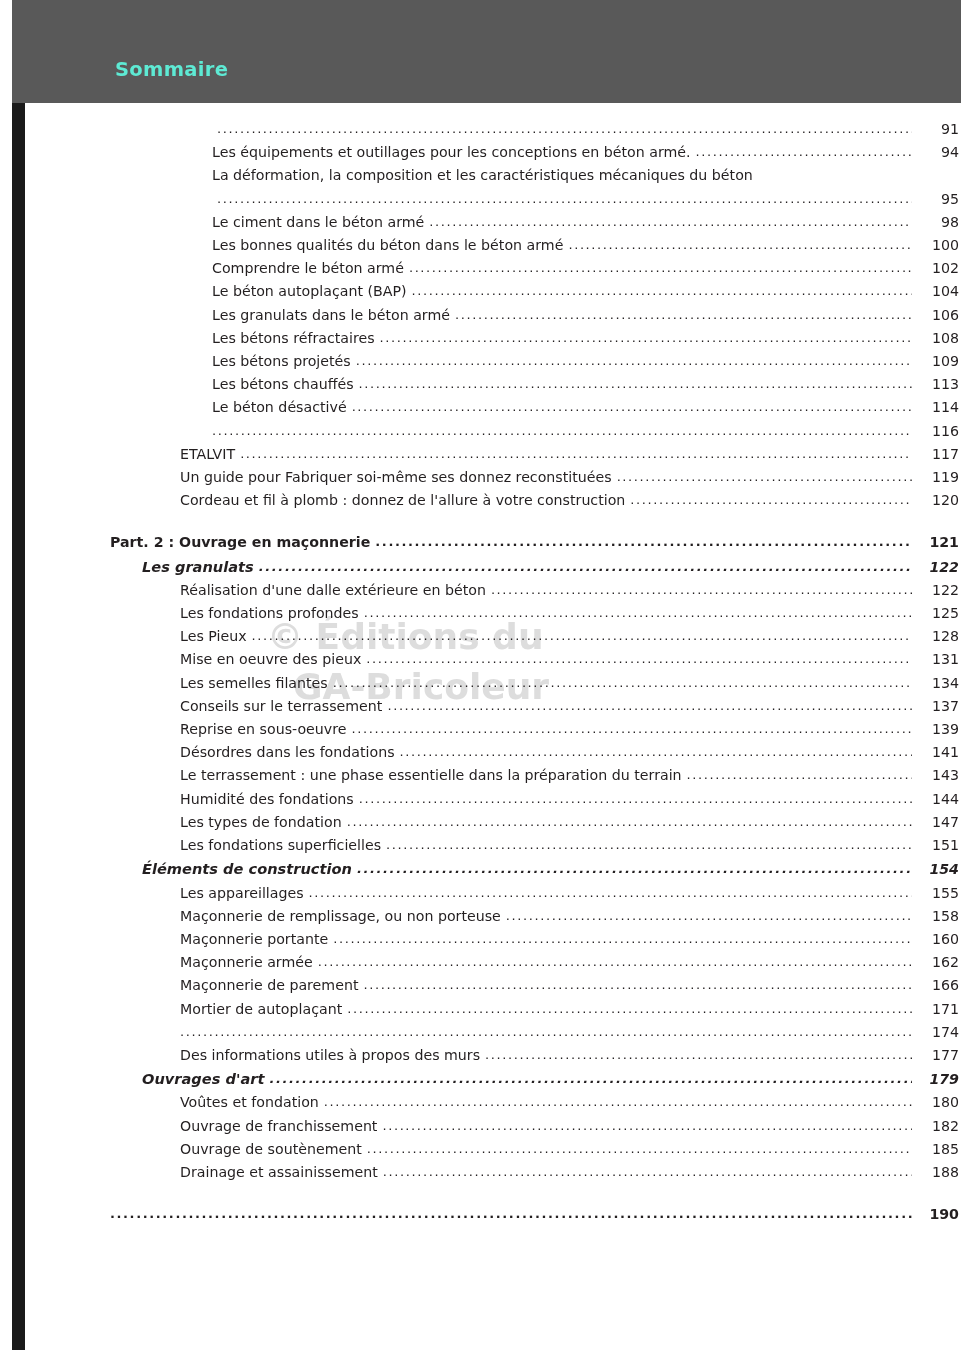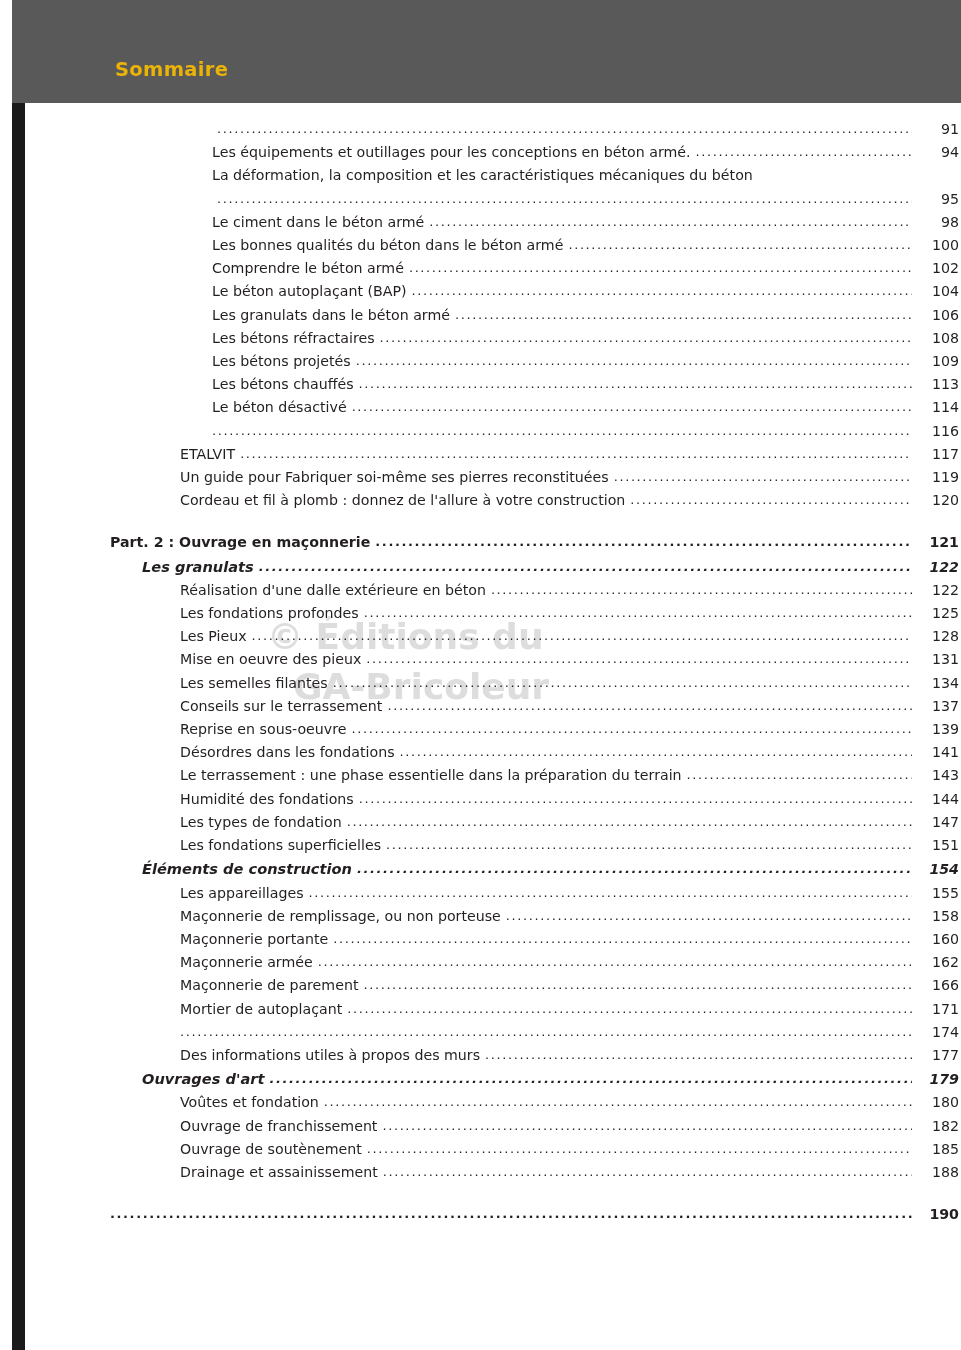--- a/index.html
+++ b/index.html
@@ -31,21 +31,21 @@
     width: 961px;
     height: 103px;
     background: #595959;
   }
   .header-band .title {
     position: absolute;
     left: 103px;
     top: 58px;
     font-size: 19.5px;
     font-weight: bold;
-    color: #eab308;
+    color: #5eead4;
     letter-spacing: 0.3px;
     font-family: "DejaVu Sans", sans-serif;
   }
   
   .left-strip {
     position: absolute;
     left: 0; top: 0;
     width: 13px;
     height: 1350px;
     background: #1a1a1a;
@@ -197,21 +197,21 @@
       <div class="row lvl-b">
         <span class="dots">...............................................................................................................................................................</span>
         <span class="page-no">116</span>
       </div>
       <div class="row lvl-a">
         <span class="label">ETALVIT</span>
         <span class="dots">...............................................................................................................................................................</span>
         <span class="page-no">117</span>
       </div>
       <div class="row lvl-a">
-        <span class="label">Un guide pour Fabriquer soi-même ses pierres reconstituées</span>
+        <span class="label">Un guide pour Fabriquer soi-même ses donnez reconstituées</span>
         <span class="dots">...............................................................................................................................................................</span>
         <span class="page-no">119</span>
       </div>
       <div class="row lvl-a">
         <span class="label">Cordeau et fil à plomb : donnez de l'allure à votre construction</span>
         <span class="dots">...............................................................................................................................................................</span>
         <span class="page-no">120</span>
       </div>
       <div class="spacer-md"></div>
       <div class="row lvl-part">

